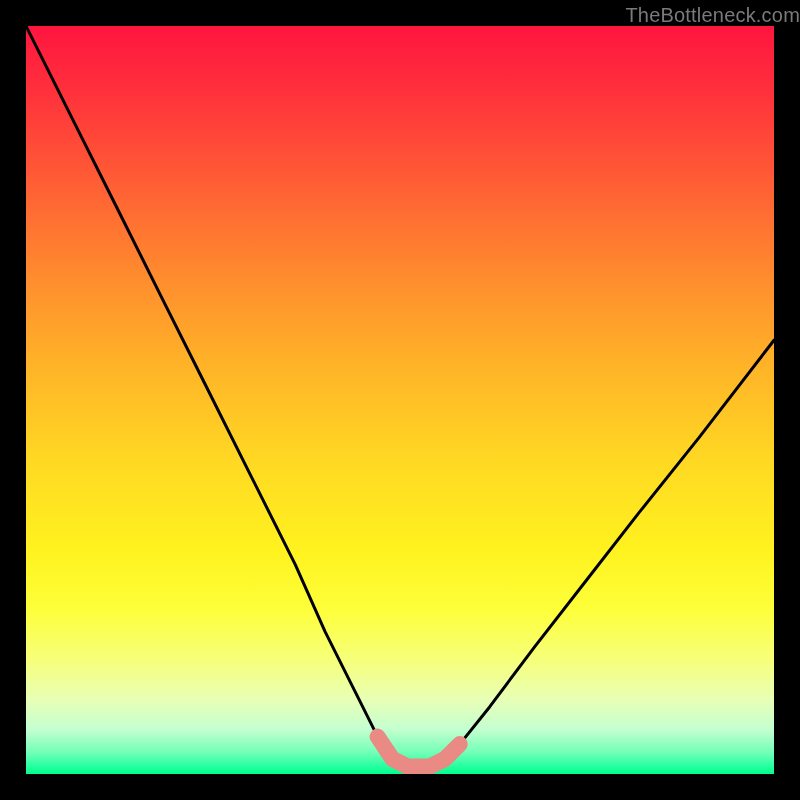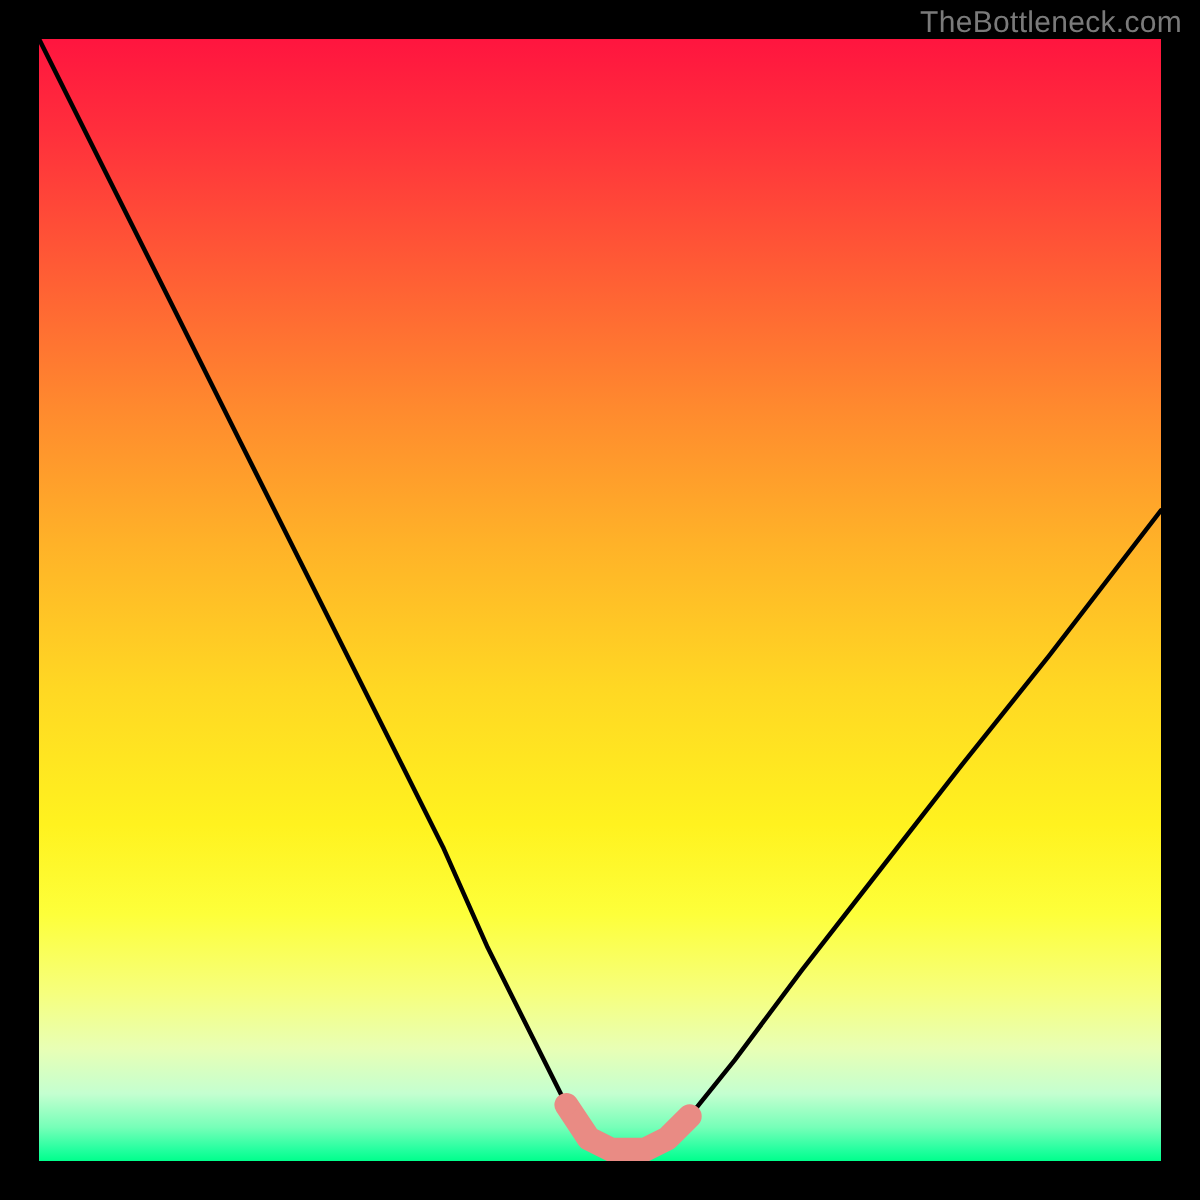--- a/index.html
+++ b/index.html
@@ -46,21 +46,21 @@
       #00ff8c 100%
     );
   }
   svg.curve {
     position: absolute;
     inset: 0;
   }
   .watermark {
     position: absolute;
     top: 4px;
-    right: 12px;
+    right: 0;
     color: #7a7a7a;
     font-size: 20px;
     letter-spacing: 0.2px;
     user-select: none;
   }
 </style>
 </head>
 <body>
 
 <div class="frame">

